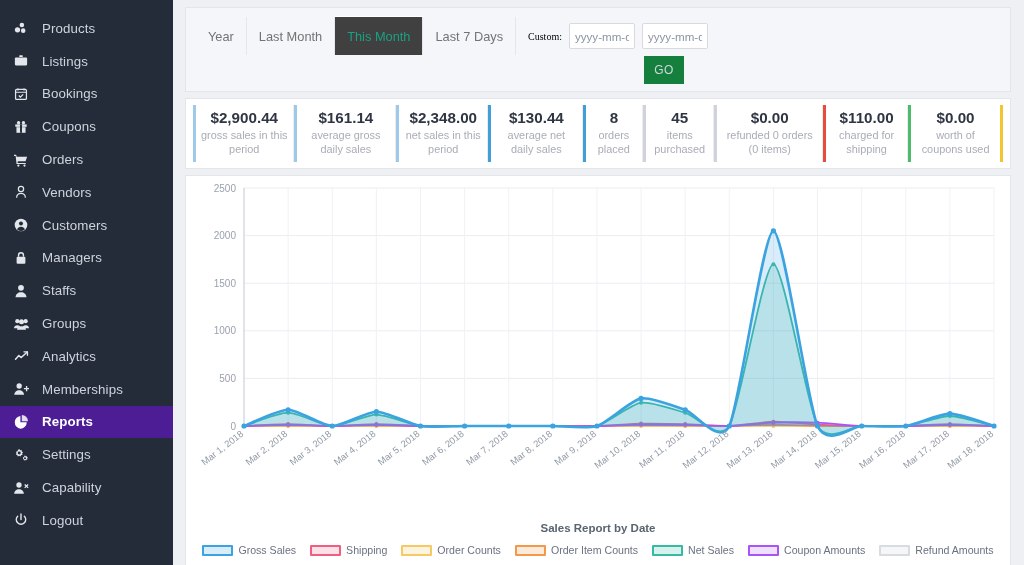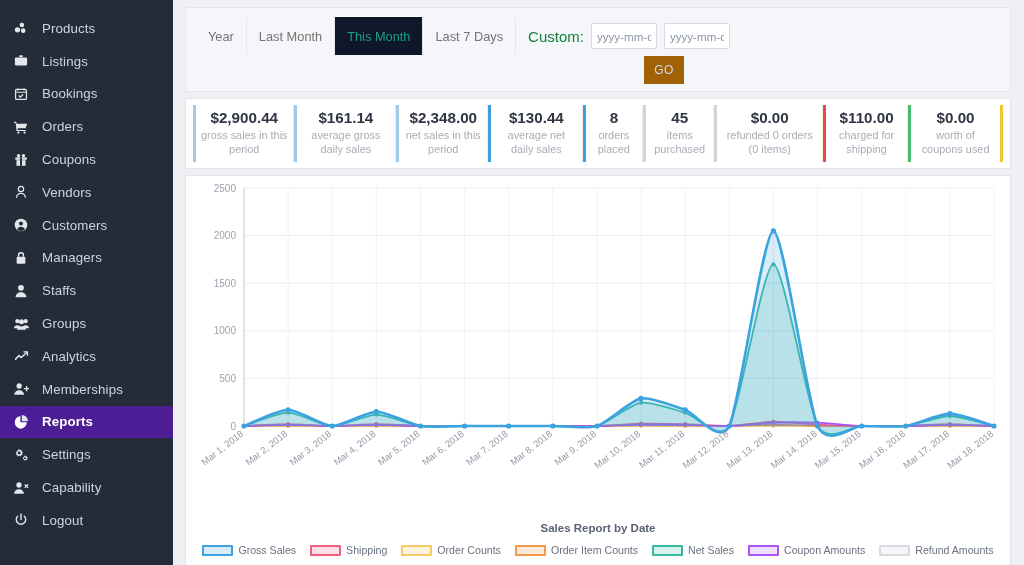--- a/index.html
+++ b/index.html
@@ -65,47 +65,47 @@
     display:flex; align-items:center;
     padding:0 12px;
     font-size:12.8px;
     color:#737373;
     border-right:1px solid #e4e8ee;
     cursor:pointer;
     background:transparent;
     height:38px;
   }
   .tab.active {
-    background:#0f172a;
+    background:#404040;
     color:#1aa083;
     border-right:1px solid #e4e8ee;
     box-shadow:0 -1px 0 #ffffff;
   }
   .custom-wrap {
     display:flex; align-items:center;
     padding-left:12px; gap:7px;
     height:38px;
   }
-  .custom-label { font-size:15px; color:#15803d; }
+  .custom-label { font-size:10px; color:#000000;font-family:Liberation Serif, serif; }
   .date-input {
     width:66px; height:26px;
     border:1px solid #d6dbe2;
     border-radius:2px;
     background:#fff;
     font-size:11.6px;
     color:#3a3f51;
     padding:0 5px;
     font-family:"Liberation Sans", sans-serif;
   }
   .date-input::placeholder { color:#8b95a3; }
   .go-btn {
     position:absolute;
     left:458px; top:48px;
     width:40px; height:28px;
-    background:#a16207;
+    background:#15803d;
     color:#cfd6de;
     border:none;
     border-radius:0;
     font-size:12px;
     letter-spacing:.4px;
     cursor:pointer;
     font-family:"Liberation Sans", sans-serif;
   }
 
   
@@ -216,38 +216,38 @@
             <rect x="1.8" y="2.8" width="12.4" height="11.4" rx="1.2"></rect>
             <path d="M1.8 6h12.4M4.5 1.6v2.4M11.5 1.6v2.4"></path>
             <path d="M5.5 9.8l1.8 1.8 3.2-3.2" stroke-width="1.5"></path>
           </svg>
         </span>
         <span class="lbl">Bookings</span>
       </div>
       <div class="nav-item">
         <span class="ico">
           <svg width="14" height="14" viewBox="0 0 16 16" fill="currentColor">
-            <path d="M0 2h2.4l.7 2.2H15l-1.8 5.2H4.5L4 11.4h9.4v1.3H2.9L1.9 3.3H0z"></path>
-            <circle cx="5" cy="14.3" r="1.3"></circle>
-            <circle cx="12" cy="14.3" r="1.3"></circle>
-          </svg>
-        </span>
-        <span class="lbl">Orders</span>
-      </div>
-      <div class="nav-item">
-        <span class="ico">
-          <svg width="14" height="14" viewBox="0 0 16 16" fill="currentColor">
             <rect x="1.5" y="5" width="13" height="2.8"></rect>
             <rect x="2.8" y="8.2" width="10.4" height="6.4"></rect>
             <rect x="6.9" y="5" width="2.2" height="9.6" fill="#242c3a"></rect>
             <circle cx="5.2" cy="3.1" r="1.9"></circle>
             <circle cx="10.8" cy="3.1" r="1.9"></circle>
           </svg>
         </span>
         <span class="lbl">Coupons</span>
+      </div>
+      <div class="nav-item">
+        <span class="ico">
+          <svg width="14" height="14" viewBox="0 0 16 16" fill="currentColor">
+            <path d="M0 2h2.4l.7 2.2H15l-1.8 5.2H4.5L4 11.4h9.4v1.3H2.9L1.9 3.3H0z"></path>
+            <circle cx="5" cy="14.3" r="1.3"></circle>
+            <circle cx="12" cy="14.3" r="1.3"></circle>
+          </svg>
+        </span>
+        <span class="lbl">Orders</span>
       </div>
       <div class="nav-item">
         <span class="ico">
           <svg width="14" height="14" viewBox="0 0 16 16" fill="none" stroke="currentColor" stroke-width="1.4">
             <circle cx="8" cy="4.5" r="3"></circle>
             <path d="M3 14.5c0-2.9 2.2-5 5-5s5 2.1 5 5"></path>
           </svg>
         </span>
         <span class="lbl">Vendors</span>
       </div>

